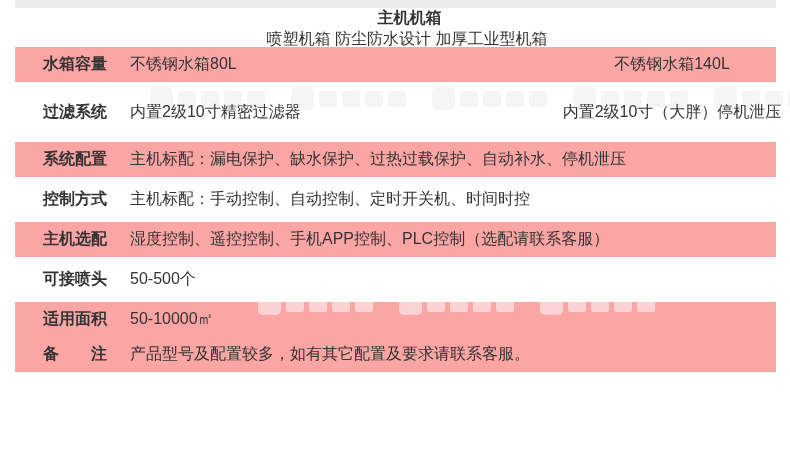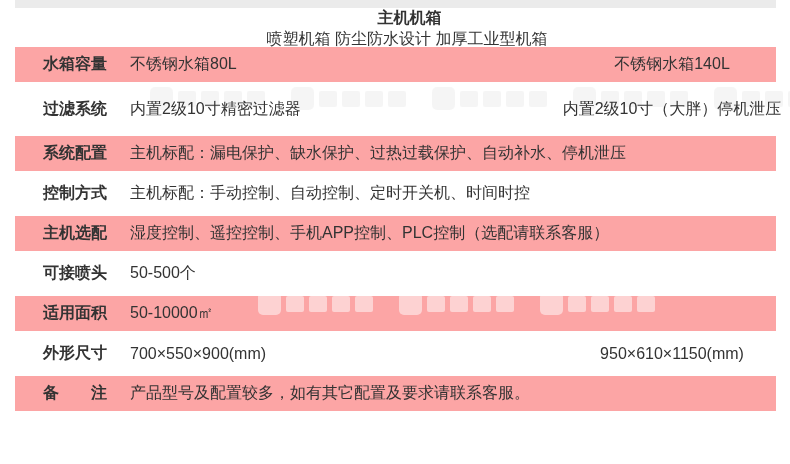--- a/index.html
+++ b/index.html
@@ -26,21 +26,21 @@
   .row {
     position: relative;
     margin-left: 15px;
     width: 761px;
     display: flex;
     align-items: center;
   }
   .row.shaded { background: #fca5a5; }
   .h39 { height: 39px; flex-direction: column; }
   .h35 { height: 35px; }
-  .h46 { height: 54px; }
+  .h46 { height: 60px; }
   .h45 { height: 45px; }
   .label {
     width: 64px;
     margin-left: 28px;
     flex-shrink: 0;
     font-weight: 600;
     white-space: nowrap;
   }
   .label.justified {
     white-space: normal;
@@ -119,25 +119,20 @@
   <div class="row h45">
     <div class="label">可接喷头</div>
     <div class="value">50-500个</div>
   </div>
 
   <div class="row shaded h35">
     <div class="label">适用面积</div>
     <div class="value">50-10000㎡</div>
   </div>
 
-  <div class="row h45">
-    <div class="label">外形尺寸</div>
-    <div class="value">700×550×900(mm)</div>
-    <div class="value-right">950×610×1150(mm)</div>
-  </div>
 
   <div class="row shaded h35">
     <div class="label justified">备 注</div>
     <div class="value">产品型号及配置较多，如有其它配置及要求请联系客服。</div>
   </div>
 
   <div class="wm wm-a">
     <div class="wm-group">
       <div class="wm-logo"></div>
         <div class="wm-block"></div>

